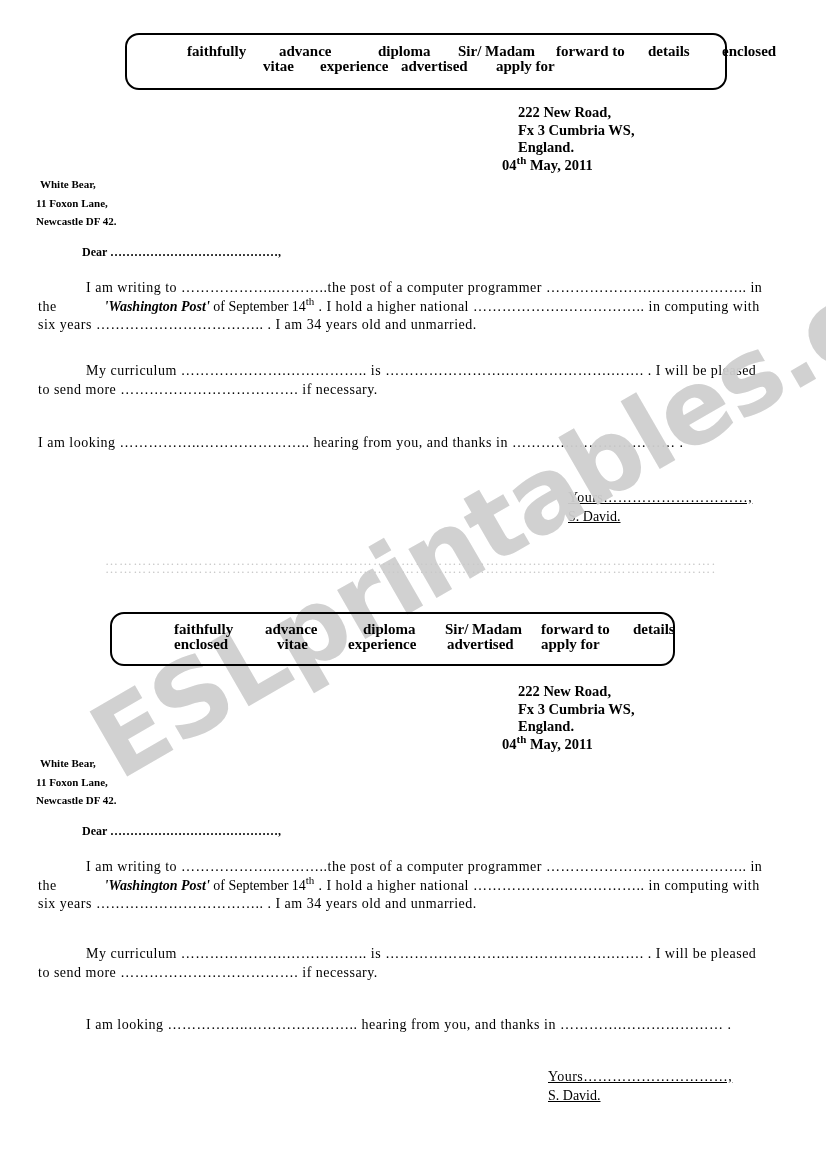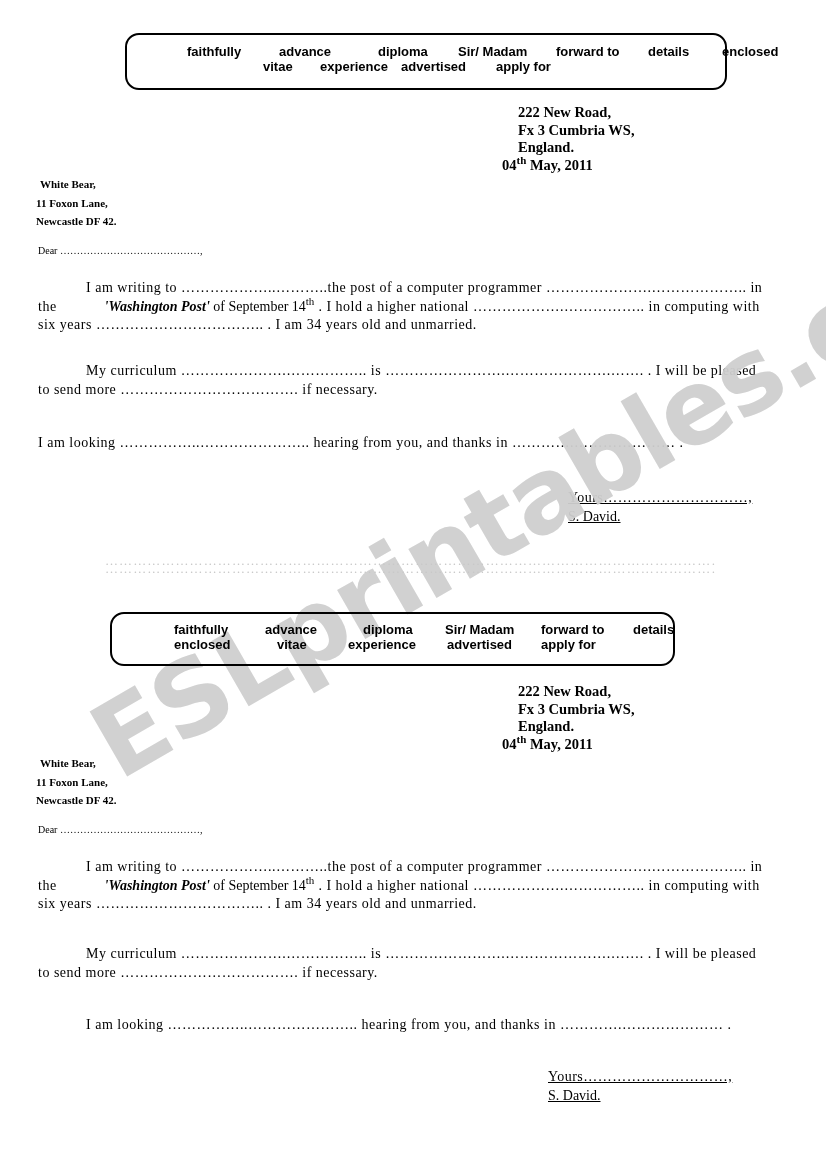--- a/index.html
+++ b/index.html
@@ -59,23 +59,23 @@
     background: transparent;
     z-index: 10;
   }
   .wordbox-inner {
     position: relative;
     width: 100%;
     height: 100%;
   }
   .word {
     position: absolute;
-    font-family: Liberation Sans, sans-serif;
-    font-weight: 700;
-    font-size: 13px;
+    font-family: Liberation Serif, serif;
+    font-weight: 700;
+    font-size: 15px;
     line-height: 13px;
     white-space: nowrap;
     color: #000;
     padding-left: 48px;
   }
   .addr-right {
     position: absolute;
     font-weight: 700;
     font-size: 14.5px;
     line-height: 17.5px;
@@ -83,23 +83,24 @@
   }
   .addr-left {
     position: absolute;
     font-weight: 700;
     font-size: 11px;
     line-height: 18.5px;
     white-space: nowrap;
   }
   .salutation {
     position: absolute;
-    font-weight: 400;
-    font-size: 10px;
-    white-space: nowrap;
+    font-weight: 700;
+    font-size: 12px;
+    white-space: nowrap;
+    margin-left: 44px;
   }
   .para {
     position: absolute;
     font-size: 14px;
     line-height: 18.5px;
     text-align: left;
   }
   .para .ind { display:inline-block; width: 48px; }
   .dots { letter-spacing: 0.5px; }
   .italic-bold { font-style: italic; font-weight: 700; margin-left: 44px; }

